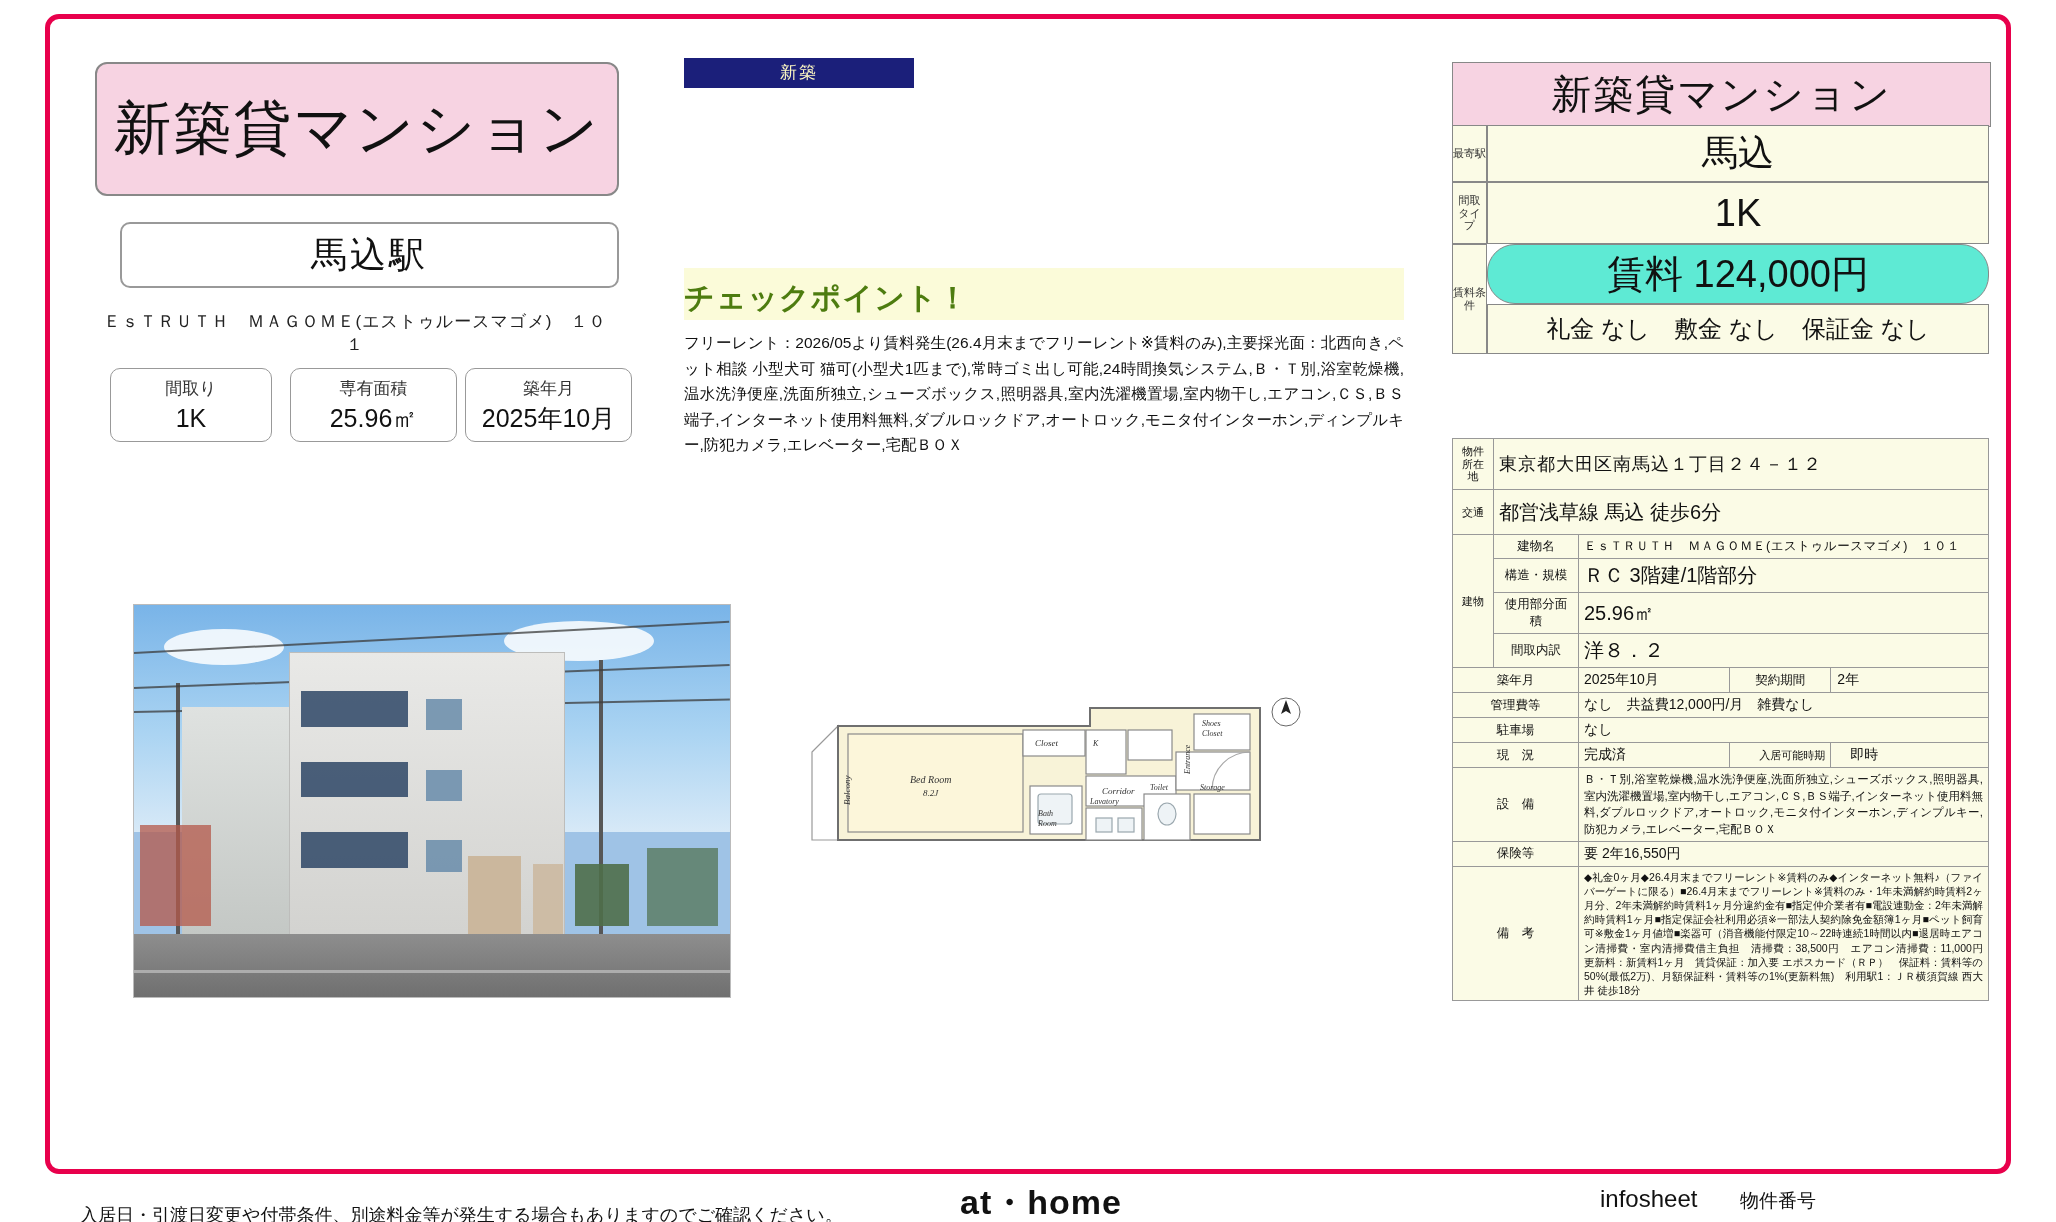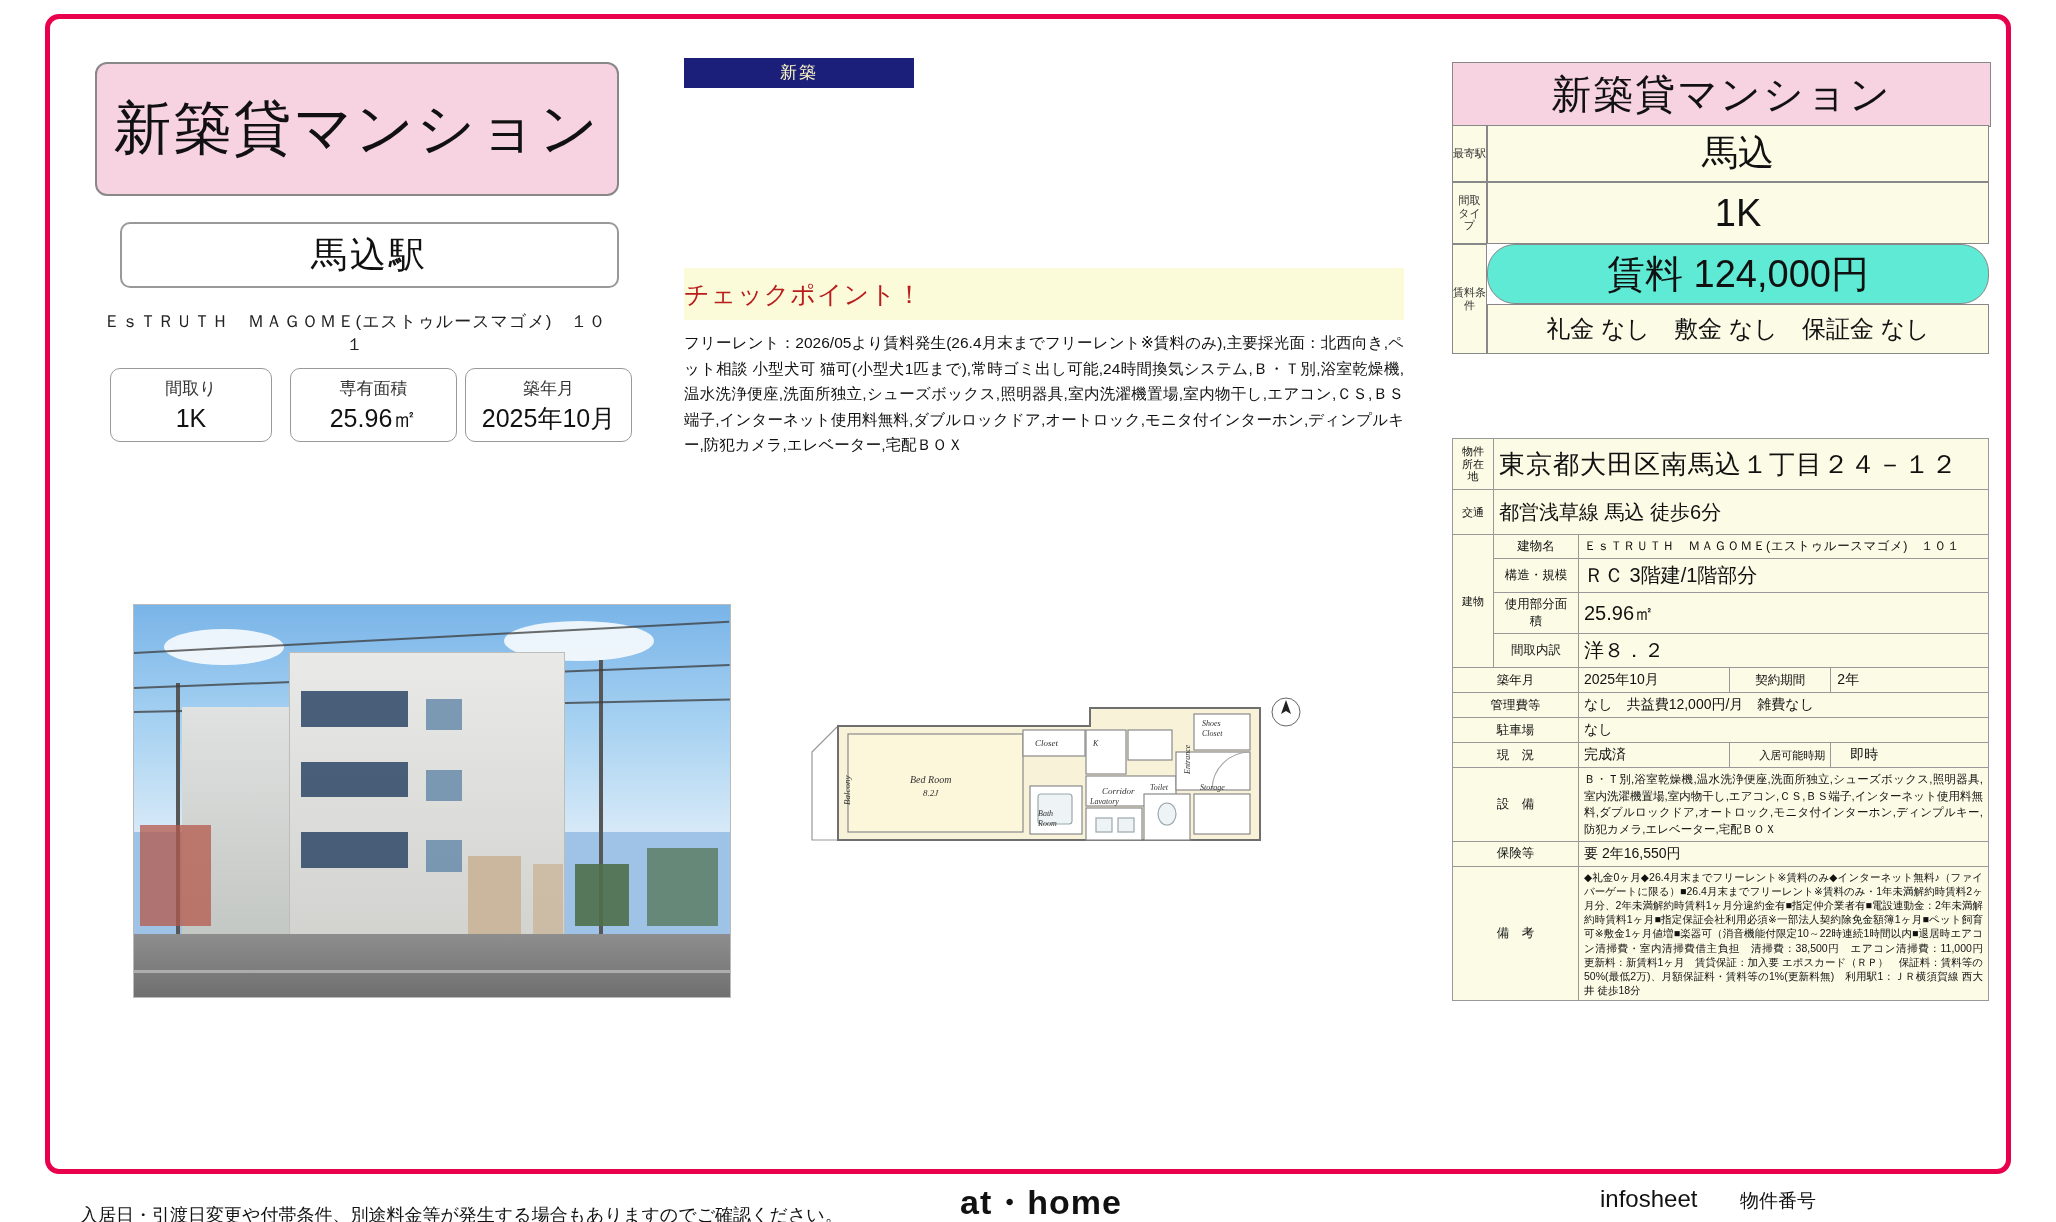--- a/index.html
+++ b/index.html
@@ -73,21 +73,21 @@
 
   
   .new-tag{
     position:absolute;left:684px;top:58px;width:228px;height:28px;
     background:#1b1f7a;border:1px solid #1b1f7a;
   }
   .new-tag span{
     display:block;color:#fef9c3;font-size:17px;text-align:center;line-height:28px;letter-spacing:2px;
   }
   .check-title{
-    position:absolute;left:684px;top:278px;font-size:25px;color:#b91c1c;letter-spacing:1px;
+    position:absolute;left:684px;top:278px;font-size:30px;color:#4d7c0f;letter-spacing:1px;font-weight:bold;
   }
   .check-band{
     position:absolute;left:684px;top:268px;width:720px;height:52px;
     background:#fbfbd9;z-index:-1;
   }
   .check-body{
     position:absolute;left:684px;top:330px;width:720px;
     font-size:15.5px;line-height:1.65;color:#111;letter-spacing:0px;
     text-align:justify;
   }
@@ -114,21 +114,21 @@
     box-sizing:border-box;color:#111;
   }
   .rval.pink{background:#5eead4;border-radius:28px;}
 
   
   .tbl{position:absolute;left:1452px;top:438px;width:537px;border-collapse:collapse;
        font-size:14px;color:#111;background:#fbfbe6;}
   .tbl td{border:1px solid #999;padding:3px 5px;vertical-align:middle;}
   .tbl td.lab{width:30px;text-align:center;font-size:11px;line-height:1.15;background:#fbfbe6;}
   .tbl td.lab2{width:74px;text-align:center;font-size:12.5px;background:#fbfbe6;}
-  .big{font-size:26px;letter-spacing:1px;}
+  .big{font-size:18px;letter-spacing:1px;}
   .mid{font-size:20px;}
   .tiny{font-size:10.5px;line-height:1.35;}
   .tiny2{font-size:11.5px;line-height:1.45;}
   .nm{font-size:12.5px;letter-spacing:0.5px;}
 
   
   .f1{position:absolute;left:80px;top:1172px;font-size:18px;color:#111;}
   .f2{position:absolute;left:80px;top:1203px;font-size:18px;color:#111;}
   .athome{position:absolute;left:960px;top:1180px;font-size:34px;color:#111;letter-spacing:1px;font-weight:bold;}
   .infosheet{position:absolute;left:1600px;top:1185px;font-size:24px;color:#111;}

